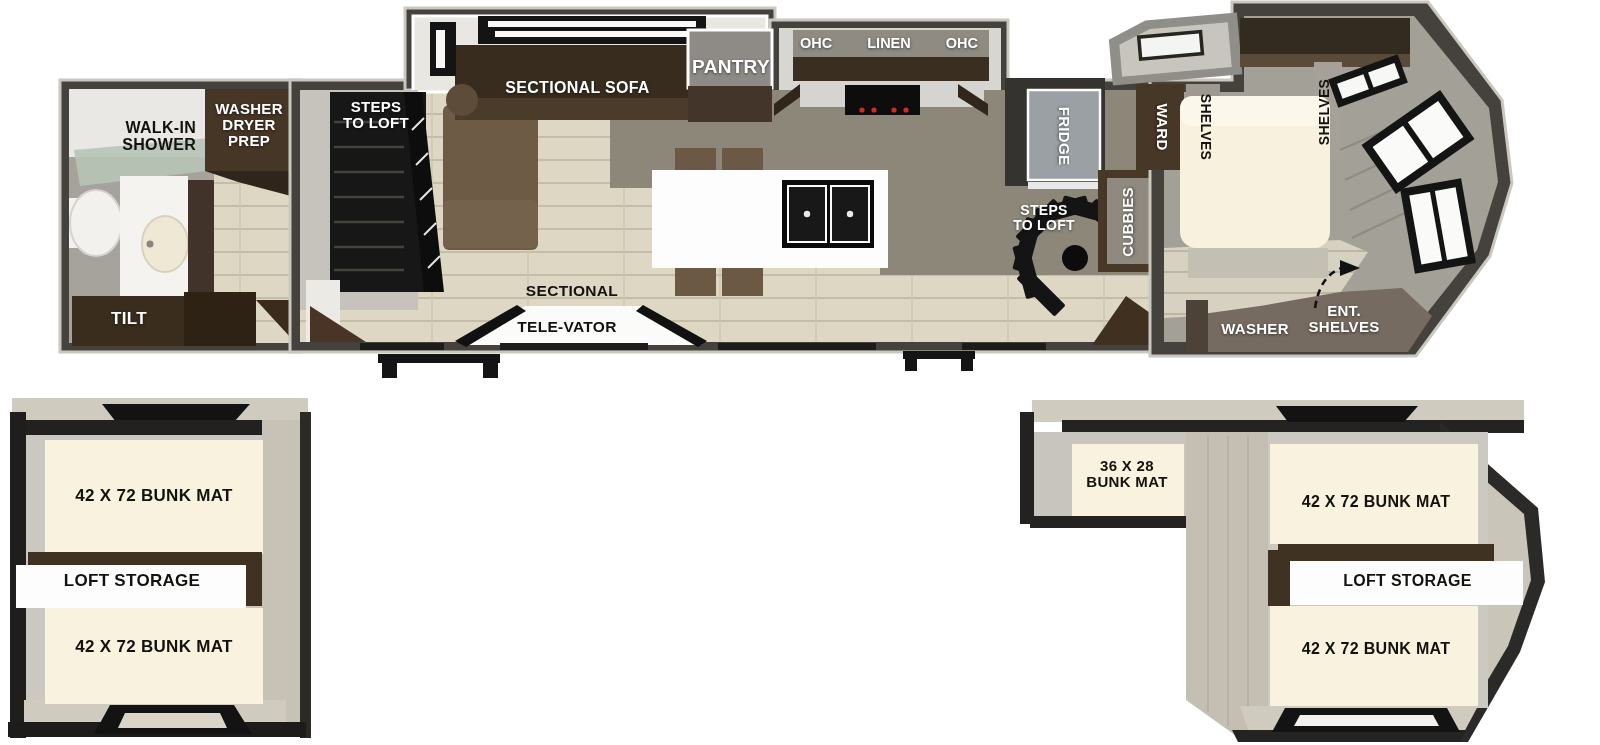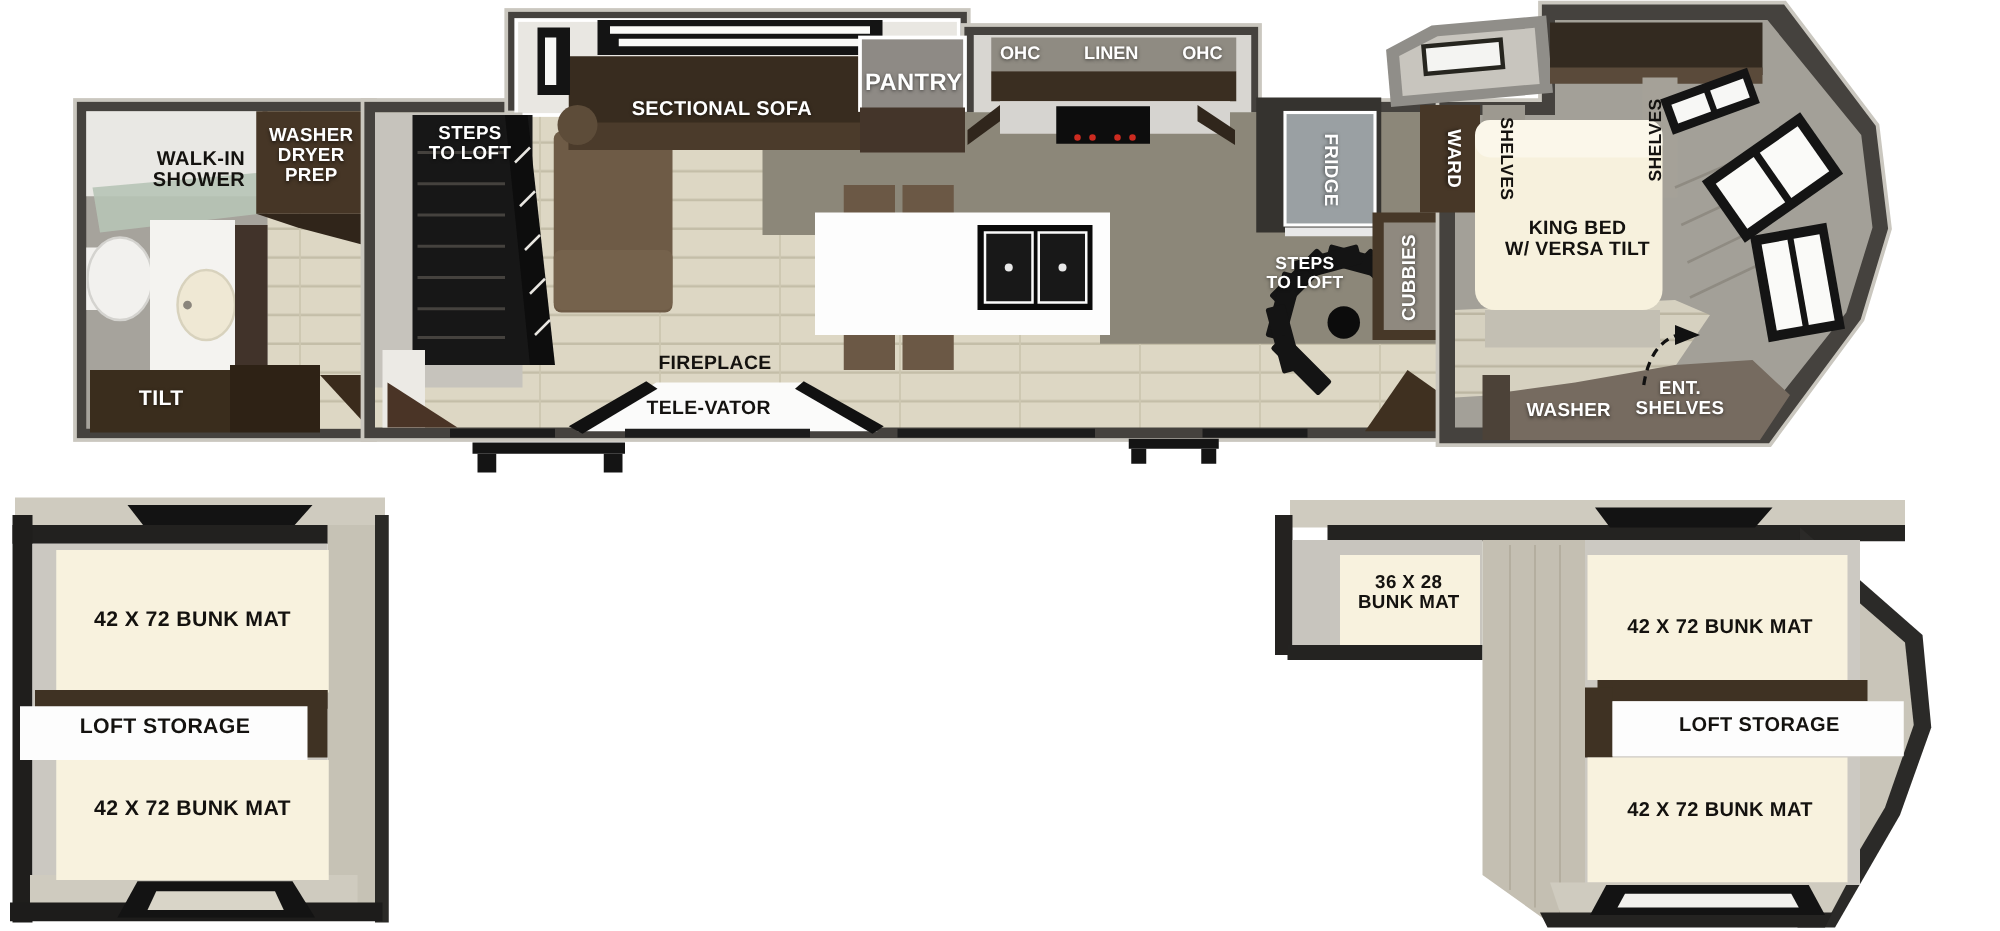--- a/index.html
+++ b/index.html
@@ -316,39 +316,37 @@
 <div class="lbl lb" style="left:84px;top:119px;width:112px;font-size:16px;text-align:right;">WALK-IN
 SHOWER</div>
 <div class="lbl lw" style="left:203px;top:101px;width:92px;font-size:15px;">WASHER
 DRYER
 PREP</div>
 <div class="lbl lw" style="left:84px;top:310px;width:90px;font-size:17px;">TILT</div>
 
 <div class="lbl lw" style="left:324px;top:99px;width:104px;font-size:15px;">STEPS
 TO LOFT</div>
 <div class="lbl lw" style="left:470px;top:79px;width:215px;font-size:16px;">SECTIONAL SOFA</div>
-<div class="lbl lb" style="left:512px;top:283px;width:120px;font-size:15.5px;">FIREPLACE</div>
+<div class="lbl lb" style="left:512px;top:283px;width:120px;font-size:15.5px;">SECTIONAL</div>
 <div class="lbl lb" style="left:507px;top:319px;width:120px;font-size:15.5px;">TELE-VATOR</div>
 
 <div class="lbl lw" style="left:692px;top:57px;width:78px;font-size:19px;">PANTRY</div>
 <div class="ohc-row" style="left:800px;top:33px;width:178px;height:20px;">
   <span class="lw" style="font-weight:700;font-size:14.5px;">OHC</span>
   <span class="lw" style="font-weight:700;font-size:14.5px;">LINEN</span>
   <span class="lw" style="font-weight:700;font-size:14.5px;">OHC</span>
 </div>
 <div class="lbl lw rot-cw" style="left:1017px;top:126px;width:90px;height:20px;font-size:15px;">FRIDGE</div>
 <div class="lbl lw" style="left:992px;top:203px;width:104px;font-size:14px;">STEPS
 TO LOFT</div>
 <div class="lbl lw rot-ccw" style="left:1085px;top:212px;width:90px;height:20px;font-size:15px;">CUBBIES</div>
 
 <div class="lbl lw rot-cw" style="left:1122px;top:117px;width:76px;height:20px;font-size:15px;">WARD</div>
 <div class="lbl lb rot-cw" style="left:1157px;top:117px;width:92px;height:20px;font-size:14px;">SHELVES</div>
 <div class="lbl lb rot-ccw" style="left:1279px;top:102px;width:96px;height:20px;font-size:14px;">SHELVES</div>
-<div class="lbl lb" style="left:1182px;top:175px;width:160px;font-size:15.5px;">KING BED
-W/ VERSA TILT</div>
 <div class="lbl lw" style="left:1205px;top:321px;width:100px;font-size:15px;">WASHER</div>
 <div class="lbl lw" style="left:1299px;top:303px;width:90px;font-size:15px;">ENT.
 SHELVES</div>
 
 <div class="lbl lb" style="left:42px;top:487px;width:224px;font-size:17px;">42 X 72 BUNK MAT</div>
 <div class="lbl lb" style="left:22px;top:572px;width:220px;font-size:17px;">LOFT STORAGE</div>
 <div class="lbl lb" style="left:42px;top:638px;width:224px;font-size:17px;">42 X 72 BUNK MAT</div>
 
 <div class="lbl lb" style="left:1060px;top:458px;width:134px;font-size:15px;">36 X 28
 BUNK MAT</div>

